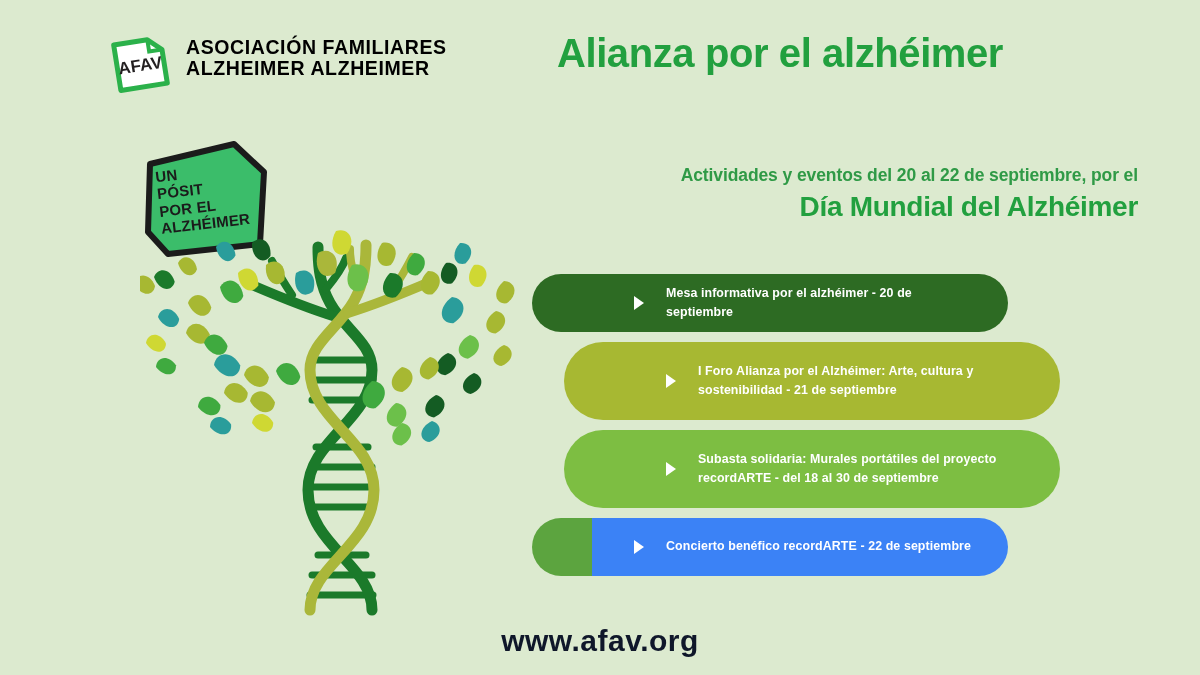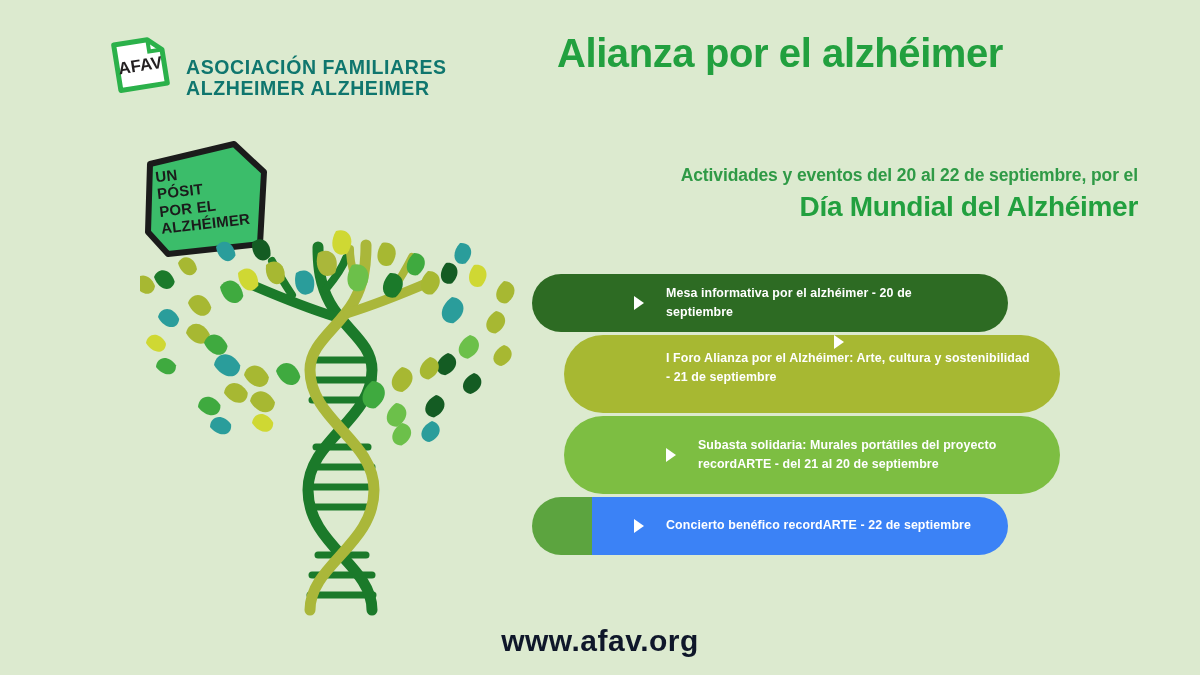--- a/index.html
+++ b/index.html
@@ -14,25 +14,24 @@
   #afav-logo {
     position:absolute; left:110px; top:33px;
     width:260px; height:62px;
   }
   #afav-mark {
     position:absolute; left:0; top:2px; width:62px; height:58px;
   }
   #afav-wordmark {
     position:absolute; left:76px; top:4px;
     line-height:1.08;
-    color:#0f766e;
+    color:#000000;
     font-weight:bold;
     font-size:19.5px;
     letter-spacing:.6px;
-    margin-top:20px;
   }
   #afav-wordmark div { white-space:nowrap; }
 
   
   #posit-sticker {
     position:absolute; left:138px; top:136px;
     width:138px; height:126px;
   }
   #posit-sticker-text {
     position:absolute; left:20px; top:27px;
@@ -80,26 +79,26 @@
 
   
   #events { position:absolute; left:588px; top:274px; width:460px; }
   .event-banner {
     position:relative;
     display:flex;
     align-items:center;
     color:#ffffff;
     border-radius:60px 60px 60px 60px;
     padding:0 26px 0 46px;
-    margin-bottom:3px;
+    margin-bottom:10px;
   }
   .event-banner.b1 { width:420px; height:58px; border-radius:0 60px 60px 0;
                      margin-left:0; }
   .event-banner.b2 { width:440px; height:78px; margin-left:32px;
-                     border-radius:0 60px 60px 0;flex-direction:column; }
+                     border-radius:0 60px 60px 0; }
   .event-banner.b3 { width:440px; height:78px; margin-left:32px;
                      border-radius:0 60px 60px 0; }
   .event-banner.b4 { width:420px; height:58px; margin-left:0;
                      border-radius:0 60px 60px 0; }
   .banner-shape-left {
     position:absolute; left:-56px; top:0; width:60px; height:100%;
     background:inherit;
     border-radius:60px 0 0 60px;
   }
   .event-arrow {
@@ -268,21 +267,21 @@
 
   <div class="event-banner b2" style="background: rgb(167, 184, 50);">
     <span class="banner-shape-left" style="background: rgb(167, 184, 50);"></span>
     <span class="event-arrow"></span>
     <span class="event-label">I Foro Alianza por el Alzhéimer: Arte, cultura y sostenibilidad - 21 de septiembre</span>
   </div>
 
   <div class="event-banner b3" style="background: rgb(125, 190, 66);">
     <span class="banner-shape-left" style="background: rgb(125, 190, 66);"></span>
     <span class="event-arrow"></span>
-    <span class="event-label">Subasta solidaria: Murales portátiles del proyecto recordARTE - del 21 al 20 de septiembre</span>
+    <span class="event-label">Subasta solidaria: Murales portátiles del proyecto recordARTE - del 18 al 30 de septiembre</span>
   </div>
 
   <div class="event-banner b4" style="background: #3b82f6;">
     <span class="banner-shape-left" style="background: rgb(92, 164, 63);"></span>
     <span class="event-arrow"></span>
     <span class="event-label">Concierto benéfico recordARTE - 22 de septiembre</span>
   </div>
 </div>
 
 <div id="website">www.afav.org</div>

